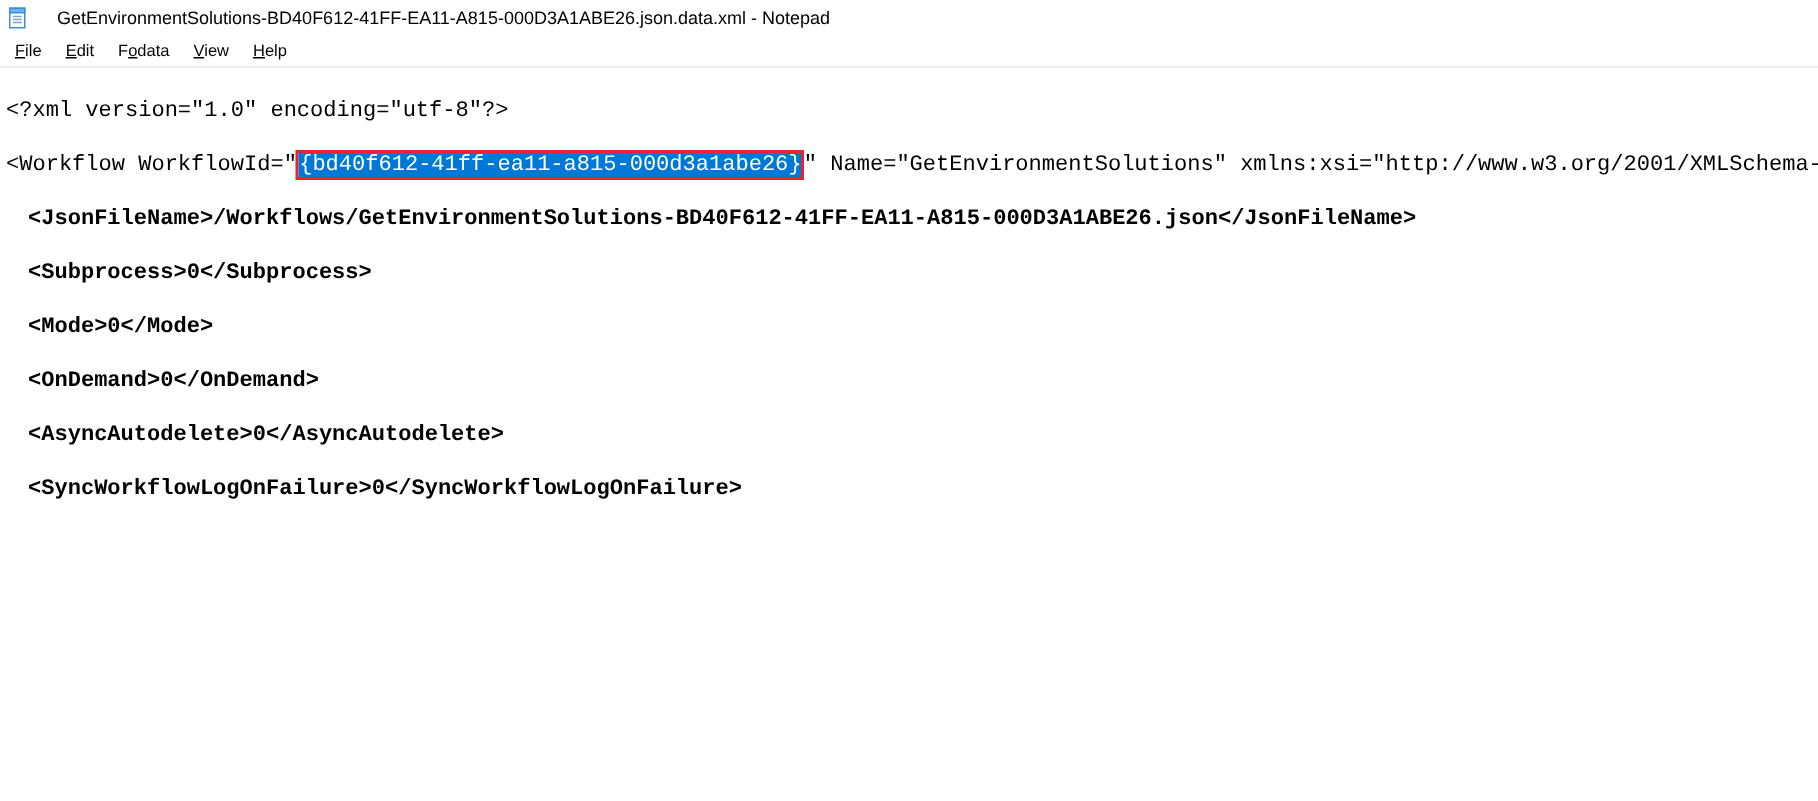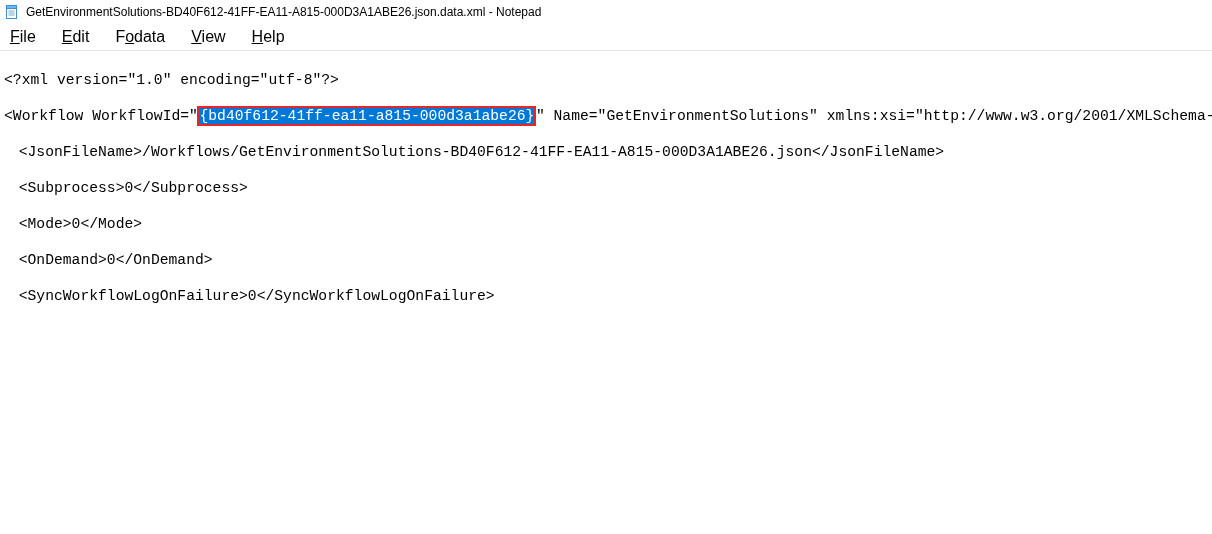--- a/index.html
+++ b/index.html
@@ -10,50 +10,50 @@
       background:#fff;
       color:#000;
       overflow:hidden;
     }
     .titlebar {
       display:flex;
       align-items:center;
       height:24px;
       padding:0 4px;
       background:#fff;
-      gap:6px;
+      gap:18px;
     }
     .notepad-icon {
       width:16px; height:16px;
       display:inline-flex;
       align-items:center; justify-content:center;
     }
     .title-text { color:#000; }
     .menubar {
       display:flex;
-      gap:14px;
+      gap:4px;
       padding:2px 4px 2px 4px;
       border-bottom:1px solid #e8e8e8;
-      font-size:16px;
+      font-size:11px;
     }
     .menu {
       padding:2px 6px;
       cursor:default;
     }
     .menu .ul { text-decoration:underline; }
     
     .editor {
       font-family:Consolas,"Courier New",monospace;
       font-size:14.7px;
       line-height:18px;
       white-space:pre;
       margin:0;
       padding:2px 4px 4px 4px;
     }
-    .indent1 { padding-left:14.7px; }
+    .indent1 { padding-left:14.7px;font-weight:bold; }
     .sel {
       background:#0078d7;
       color:#fff;
     }
     .hl-box {
       border:2.5px solid #e8252a;
       padding:0 0;
       margin:-2.5px -0.5px;
       display:inline-block;
       line-height:16px;
@@ -84,20 +84,21 @@
   <span class="menu"><span class="ul">H</span><span>elp</span></span>
 </div>
 
 <div class="editor">
 <div>&lt;?xml version="1.0" encoding="utf-8"?&gt;</div>
 <div><span>&lt;Workflow WorkflowId="</span><span class="hl-box"><span class="sel">{</span><span class="sel">bd40f612-41ff-ea11-a815-000d3a1abe26</span><span class="sel">}</span></span><span>" Name="GetEnvironmentSolutions" xmlns:xsi="http://www.w3.org/2001/XMLSchema-instance"&gt;</span></div>
 <div class="indent1">&lt;JsonFileName&gt;/Workflows/GetEnvironmentSolutions-BD40F612-41FF-EA11-A815-000D3A1ABE26.json&lt;/JsonFileName&gt;</div>
 <div class="indent1">&lt;Subprocess&gt;0&lt;/Subprocess&gt;</div>
 <div class="indent1">&lt;Mode&gt;0&lt;/Mode&gt;</div>
 <div class="indent1">&lt;OnDemand&gt;0&lt;/OnDemand&gt;</div>
+<div class="indent1">&lt;AsyncAutodelete&gt;0&lt;/AsyncAutodelete&gt;</div>
 <div class="indent1">&lt;SyncWorkflowLogOnFailure&gt;0&lt;/SyncWorkflowLogOnFailure&gt;</div>
 
 
 
 
 
 
 
 
 

